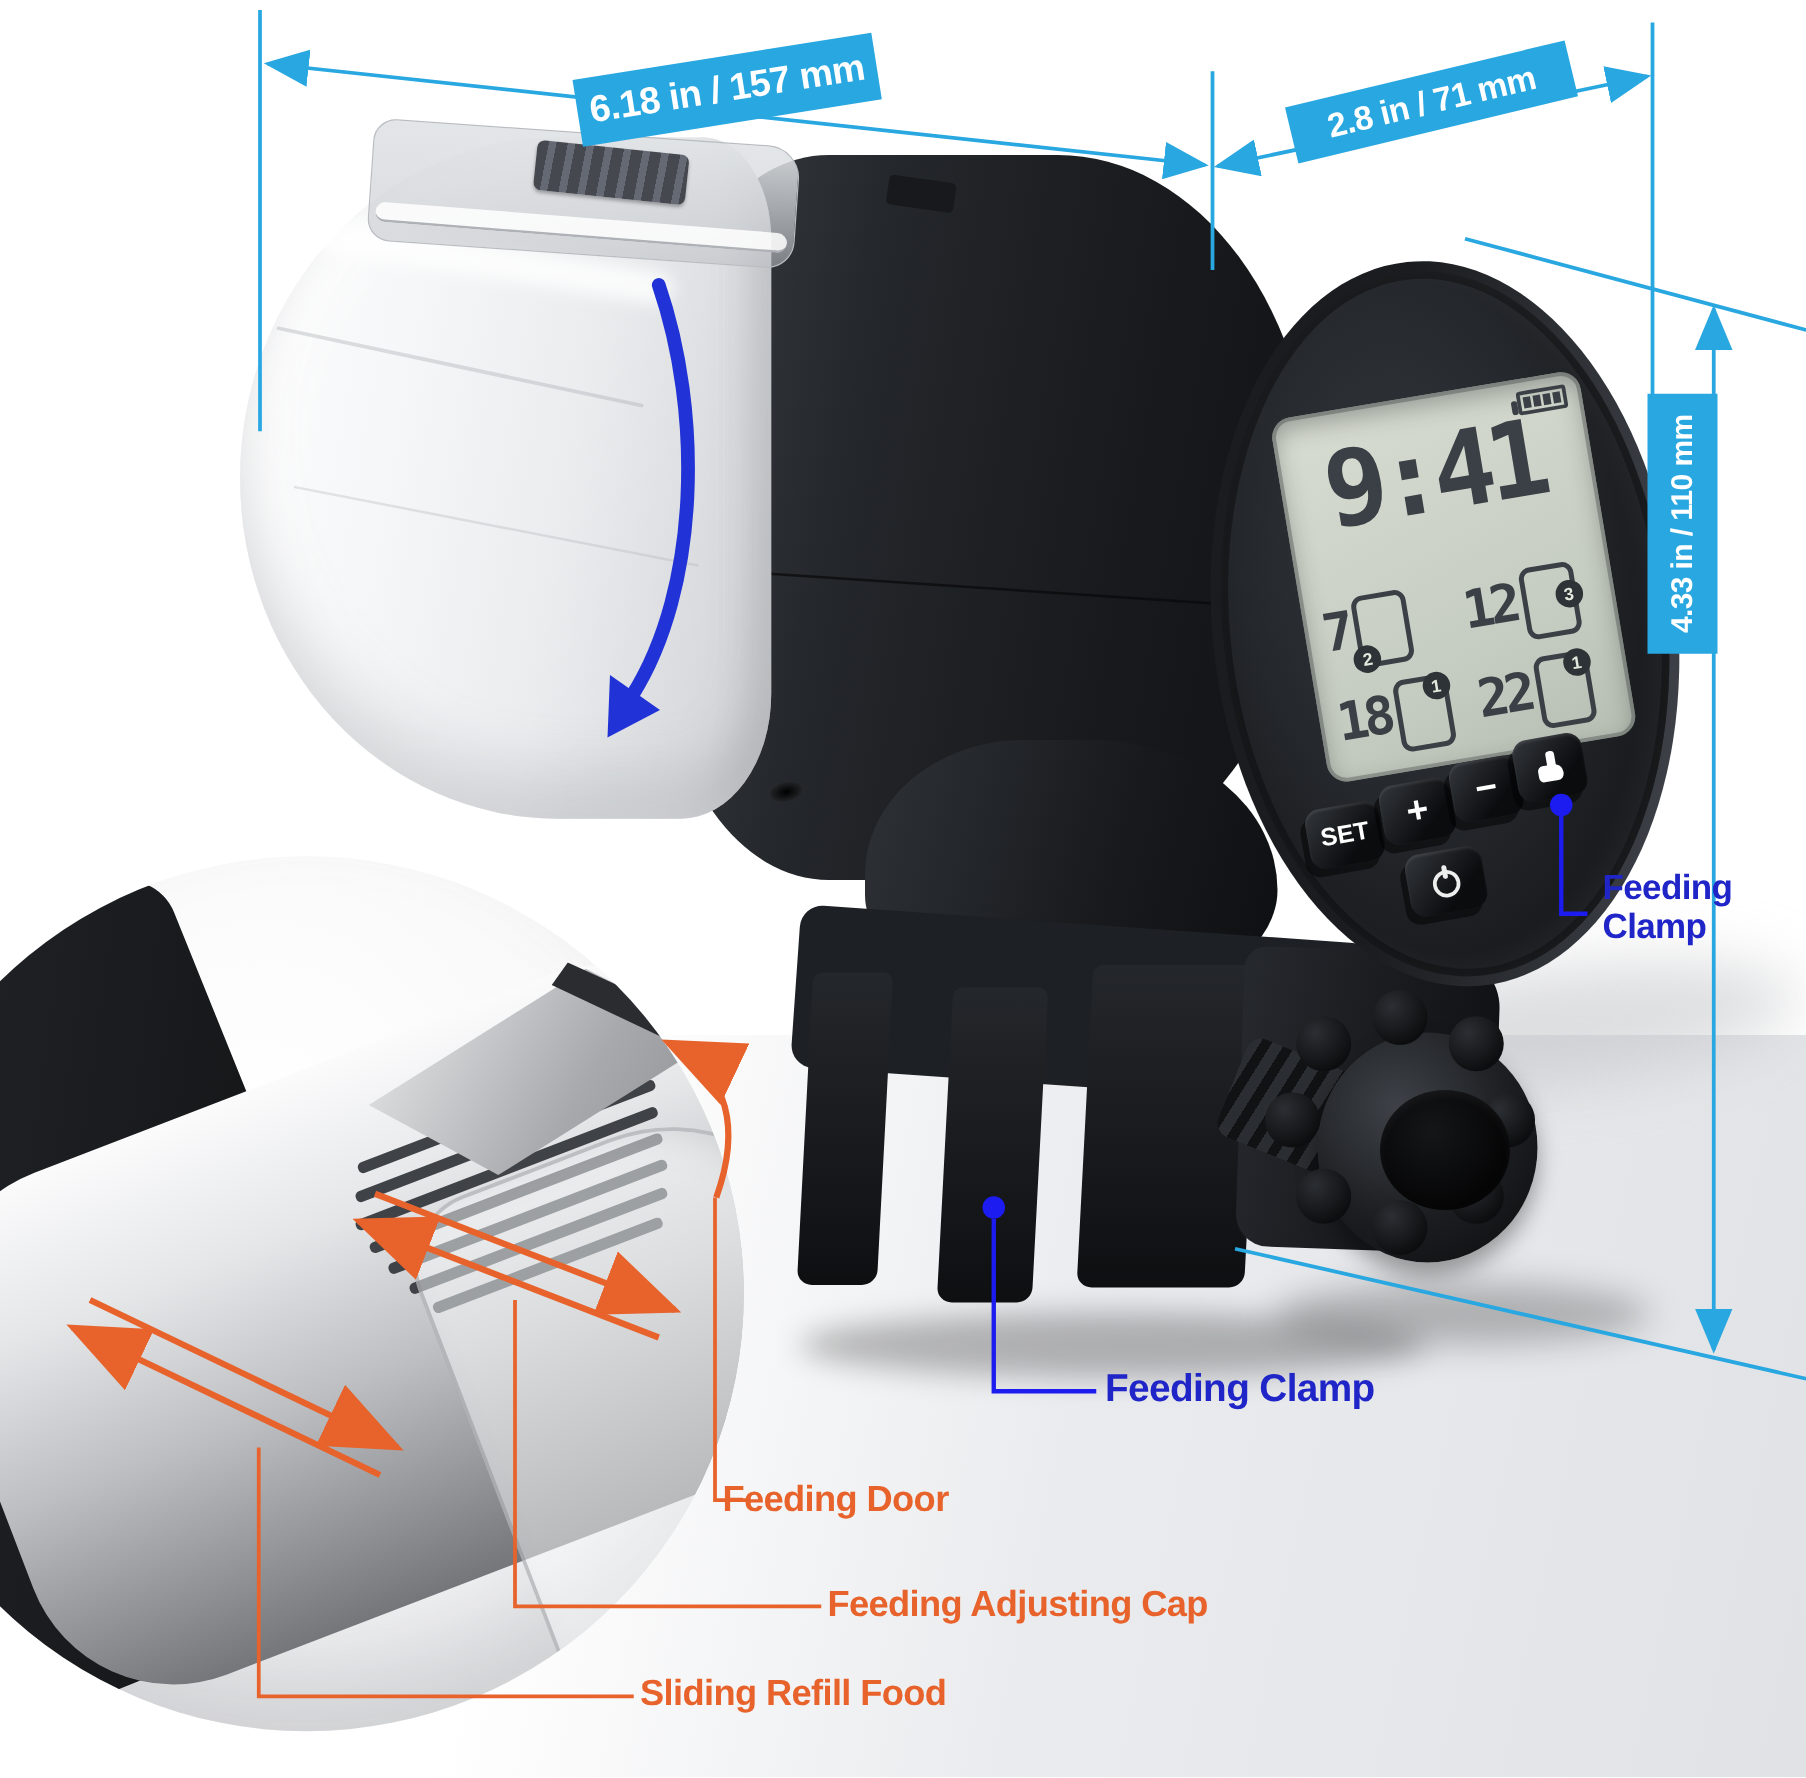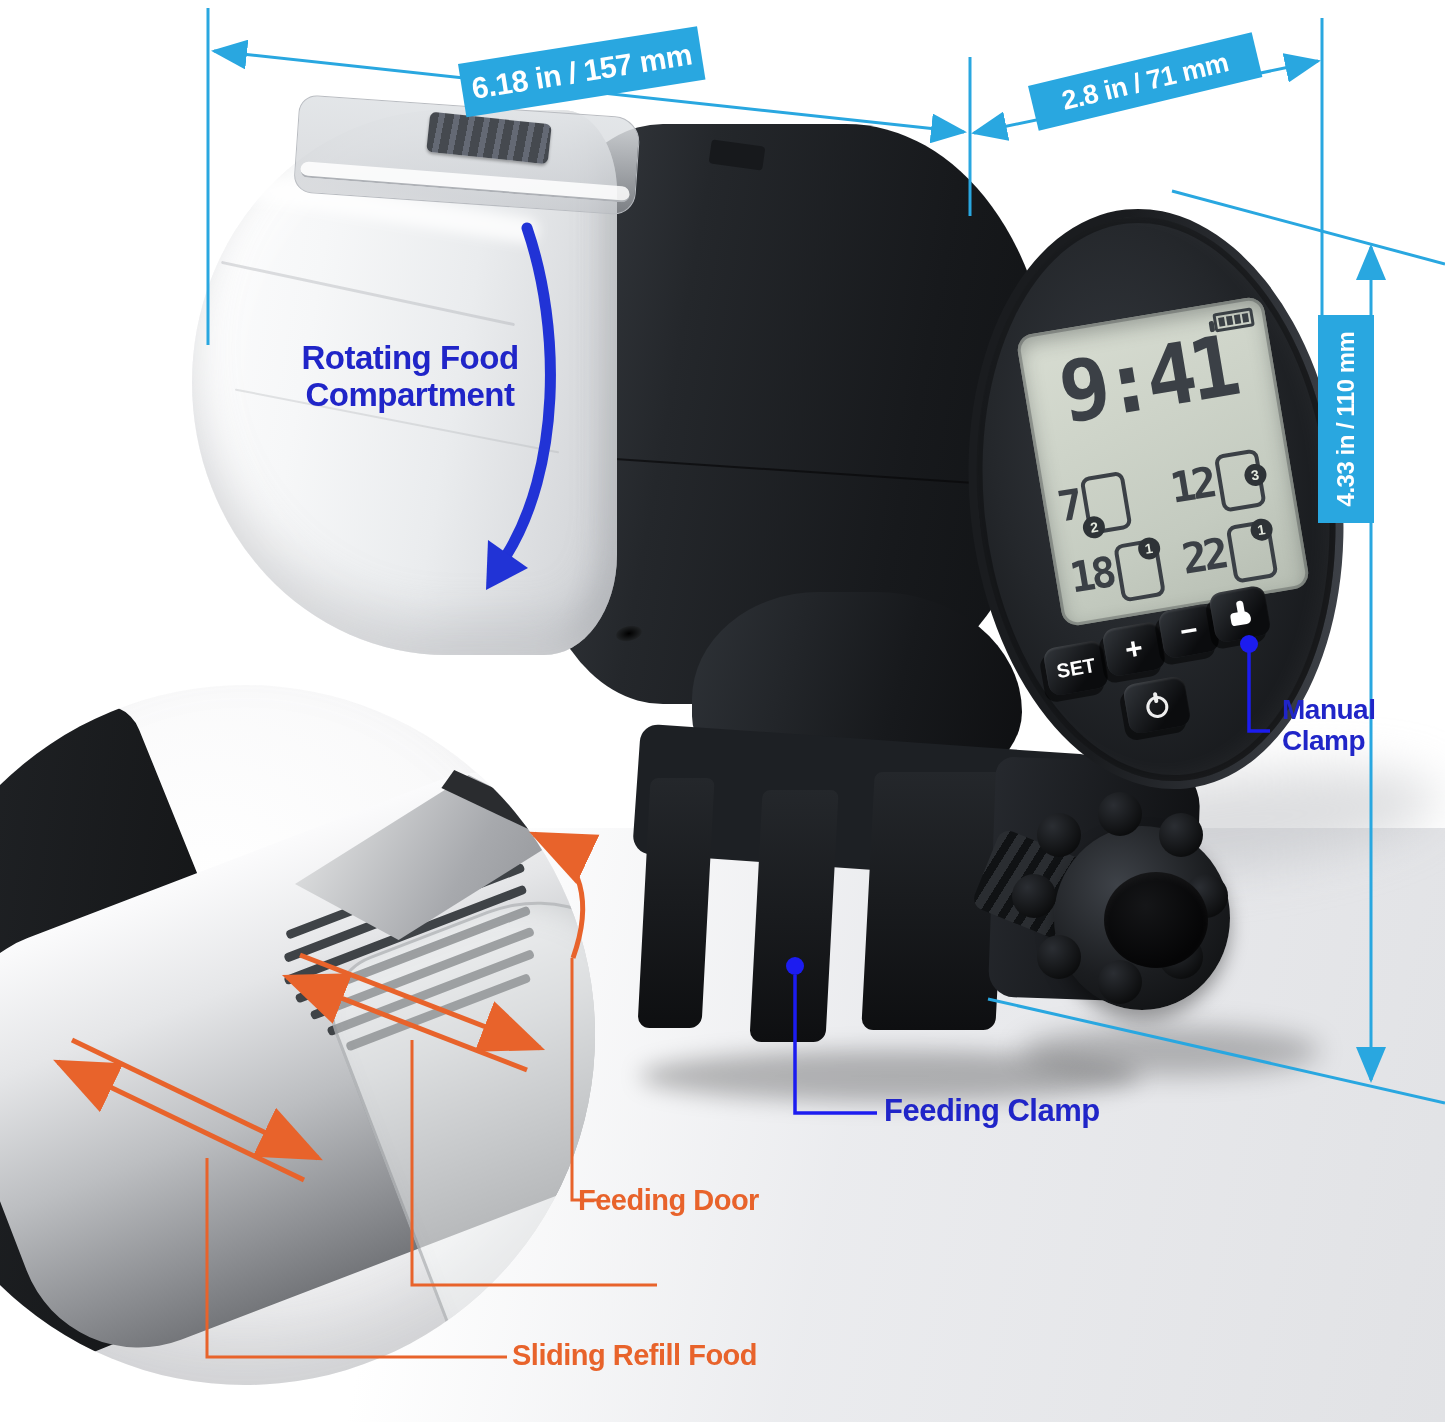--- a/index.html
+++ b/index.html
@@ -296,25 +296,22 @@
       <path d="M573,958 C592,905 585,858 534,834" marker-end="url(#mo)"></path>
     </g>
   </svg>
 
   <div class="abs band band-length">6.18 in / 157 mm</div>
   <div class="abs band band-depth">2.8 in / 71 mm</div>
   <div class="abs band band-height">
     <span>4.33 in / 110 mm</span>
   </div>
 
-  <div class="abs lbl lbl-blue lbl-rotating">
-    <div>Rotating Food</div>
-    <div>Compartment</div>
-  </div>
   <div class="abs lbl lbl-blue lbl-manual">
-    <div>Manual</div>
+    <div>Feeding</div>
     <div>Clamp</div>
   </div>
   <div class="abs lbl lbl-blue lbl-mounting">Feeding Clamp</div>
   <div class="abs lbl lbl-orange lbl-feed-door">Feeding Door</div>
+  <div class="abs lbl lbl-orange lbl-adj-cap">Feeding Adjusting Cap</div>
   <div class="abs lbl lbl-orange lbl-refill">Sliding Refill Food</div>
 
 </div>
 
 </body></html>

